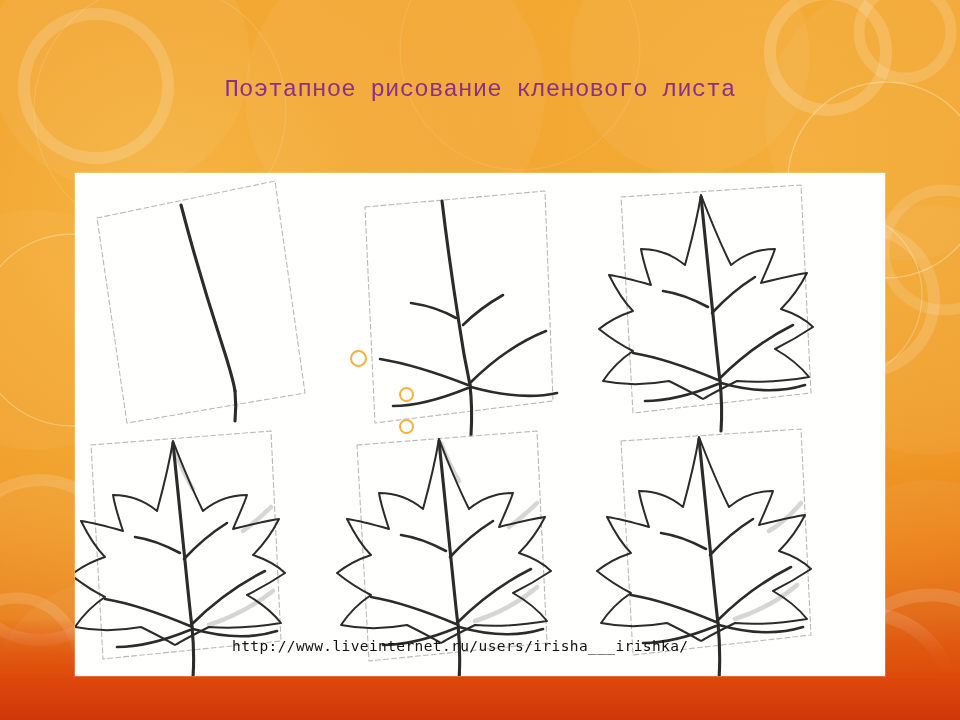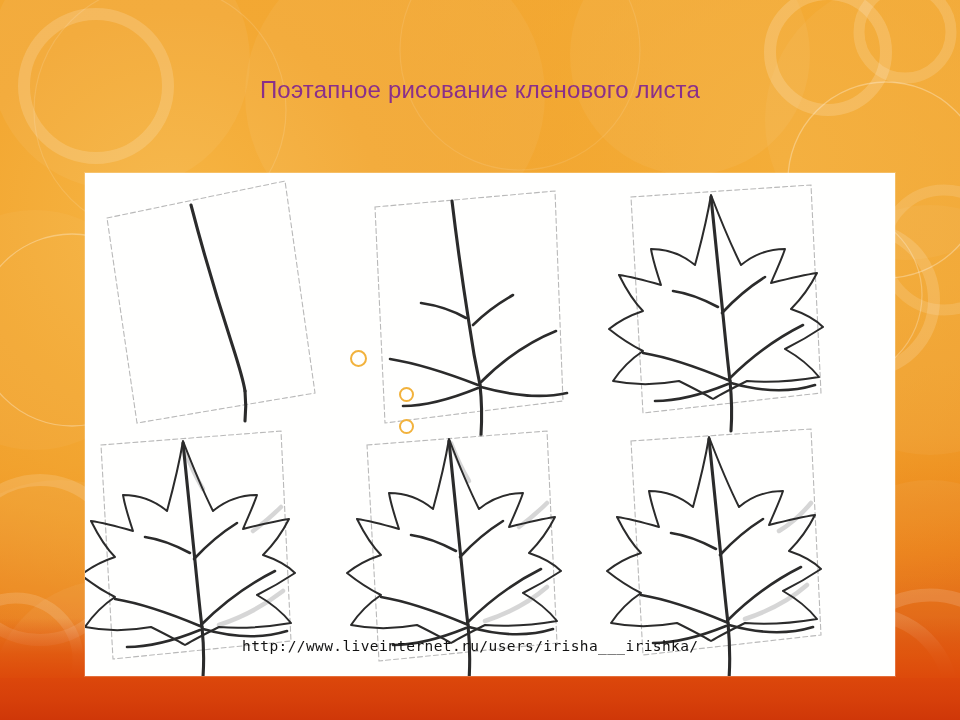--- a/index.html
+++ b/index.html
@@ -29,27 +29,27 @@
   }
   .bgsvg{position:absolute;inset:0;width:960px;height:720px;pointer-events:none;}
 
   
   .title{
     position:absolute;left:0;right:0;top:76px;
     text-align:center;
     font-size:24px;
     letter-spacing:.2px;
     color:#8a2f8a;
-    font-family:Liberation Sans, sans-serif;
+    font-family:Liberation Mono, monospace;
     white-space:nowrap;
   }
 
   
   .panel{
-    position:absolute;left:85px;top:173px;width:810px;height:503px;
+    position:absolute;left:75px;top:173px;width:810px;height:503px;
     background:#fffffe;
     box-shadow:0 0 0 1px rgba(255,255,255,.2);
     text-align:right;
   }
   .panel-svg{position:absolute;left:0;top:0;width:810px;height:503px;}
 
   
   .ink{fill:none;stroke:#2b2b2b;stroke-linecap:round;stroke-linejoin:round;}
   .ink-main{stroke-width:3.1;}
   .ink-vein{stroke-width:2.6;}

